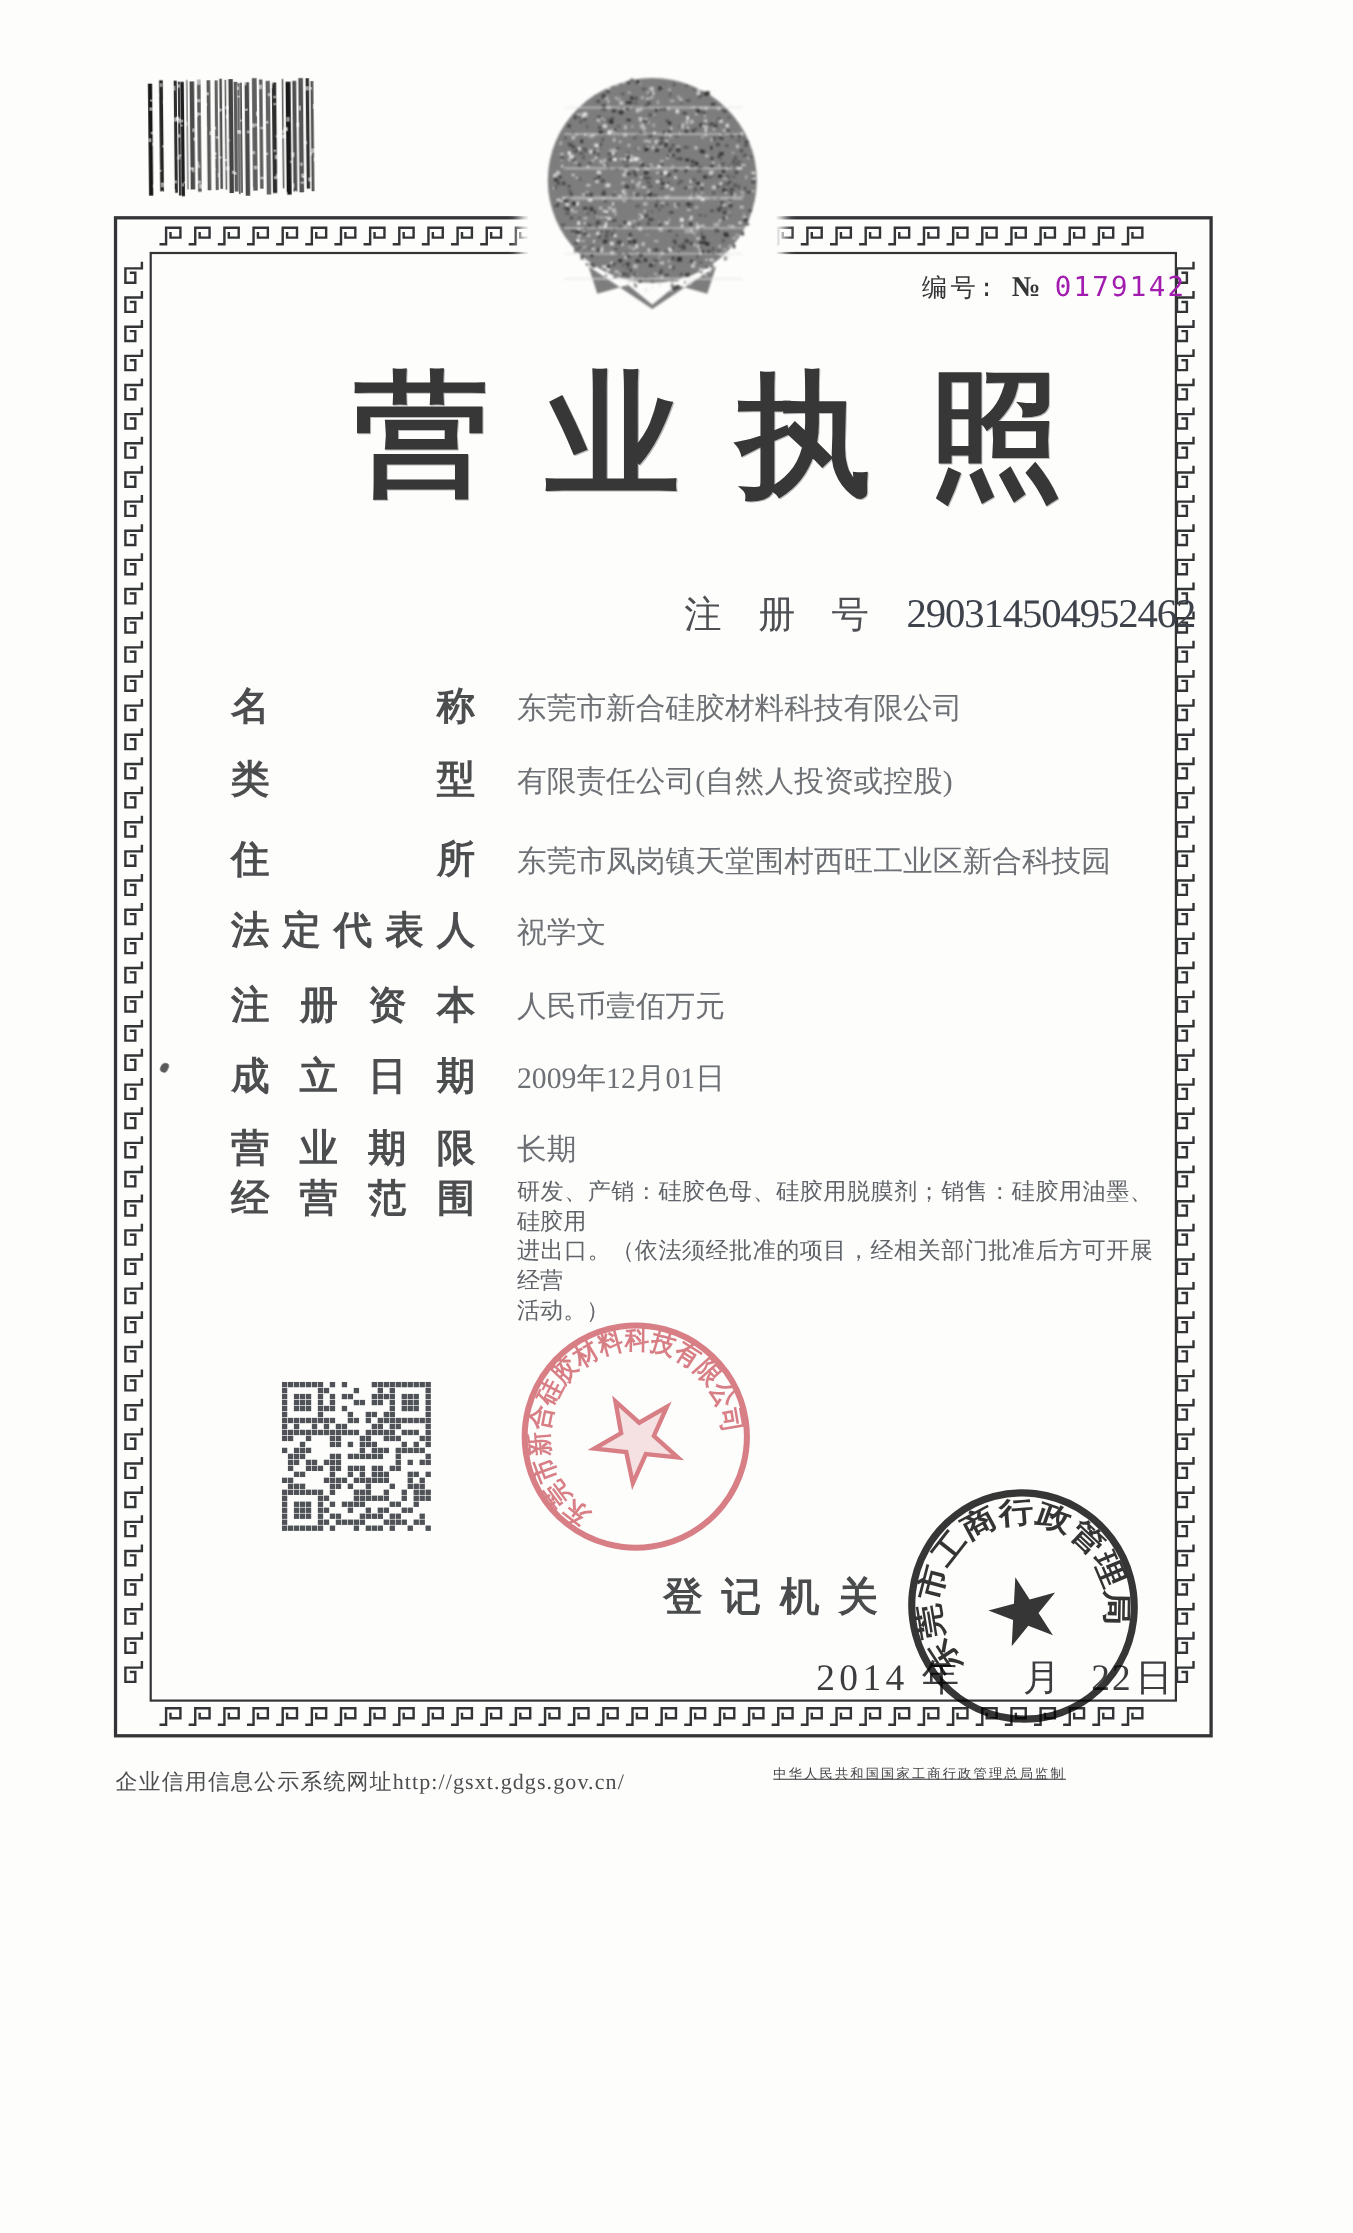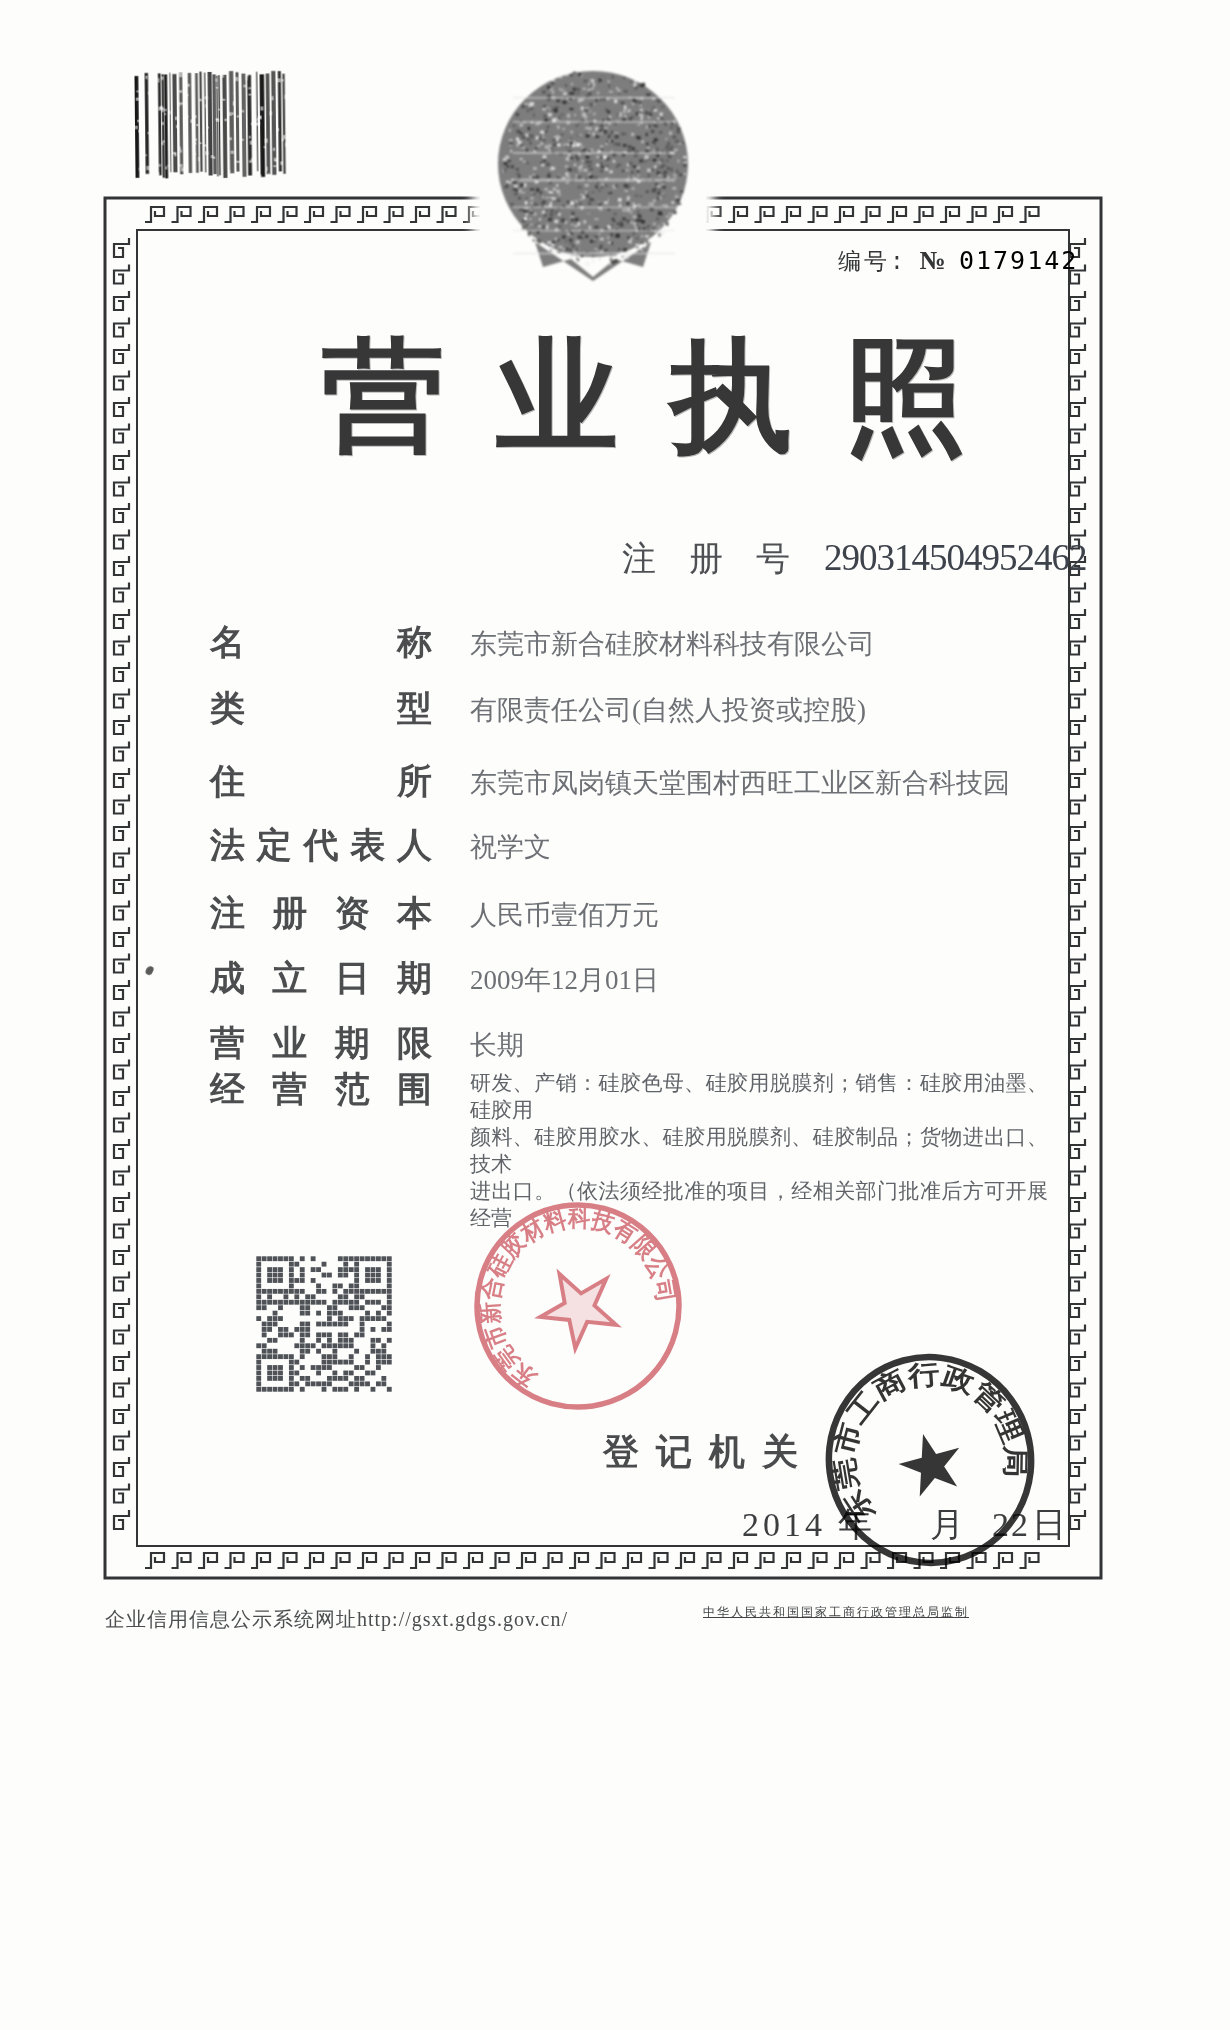--- a/index.html
+++ b/index.html
@@ -11,21 +11,21 @@
   
   .barcode{left:133px;top:70px;width:156px;height:110px;z-index:3;transform:rotate(-.6deg);filter:blur(.3px);}
   
   .emblem{left:480px;top:58px;width:226px;height:236px;z-index:2;background:#fdfdfc;
           box-shadow:0 0 10px 8px #fdfdfc;display:flex;align-items:center;justify-content:center;}
   .emblem svg{filter:blur(.8px);}
   
   .serial{left:838px;top:246px;z-index:4;display:flex;align-items:baseline;gap:13px;color:#343536;}
   .serial .s-label{font-size:23px;letter-spacing:3px;font-family:Liberation Mono, monospace;}
   .serial .s-no{font-size:26px;font-weight:700;}
-  .serial .s-num{font-size:25px;font-family:"DejaVu Sans Mono","Liberation Mono",monospace;letter-spacing:2px;color:#000000;}
+  .serial .s-num{font-size:25px;font-family:"DejaVu Sans Mono","Liberation Mono",monospace;letter-spacing:2px;color:#a21caf;}
   
   .title{left:292px;top:336px;width:660px;z-index:4;font-size:122px;font-weight:900;line-height:1;
          letter-spacing:52px;color:#373737;white-space:nowrap;filter:blur(.4px);
          text-shadow:1px 1px 0 rgba(60,60,60,.35);margin-left:30px;}
   
   .regno{left:622px;top:536px;z-index:4;display:flex;align-items:baseline;}
   .regno .r-label{width:168px;display:flex;justify-content:space-between;font-size:34px;color:#4e5054;}
   .regno .r-value{margin-left:34px;font-size:37px;color:#3d424b;letter-spacing:-1px;}
   
   #fields{left:0;top:0;width:1230px;height:100%;z-index:4;pointer-events:none;}
@@ -1398,22 +1398,22 @@
       </div>
       <div class="field-row" style="top: 1066px;">
         <div class="flabel">
           <span>经</span>
           <span>营</span>
           <span>范</span>
           <span>围</span>
         </div>
         <div class="fvalue scope">
           <div>研发、产销：硅胶色母、硅胶用脱膜剂；销售：硅胶用油墨、硅胶用</div>
-          <div>颜料、硅胶用胶水、硅胶用脱膜剂、硅胶制品；货物进出口、技术</div>
           <div>进出口。（依法须经批准的项目，经相关部门批准后方可开展经营</div>
+          <div>活动。）</div>
         </div>
       </div>
     </div>
 
   <div class="abs speck"></div>
 
   <div class="abs qr">
     <svg id="qr-svg" width="136" height="136">
         <rect x="43.82" y="0.3" width="4.840000000000001" height="4.840000000000001" fill="#4f5357"></rect>
         <rect x="54.7" y="0.3" width="4.840000000000001" height="4.840000000000001" fill="#4f5357"></rect>

